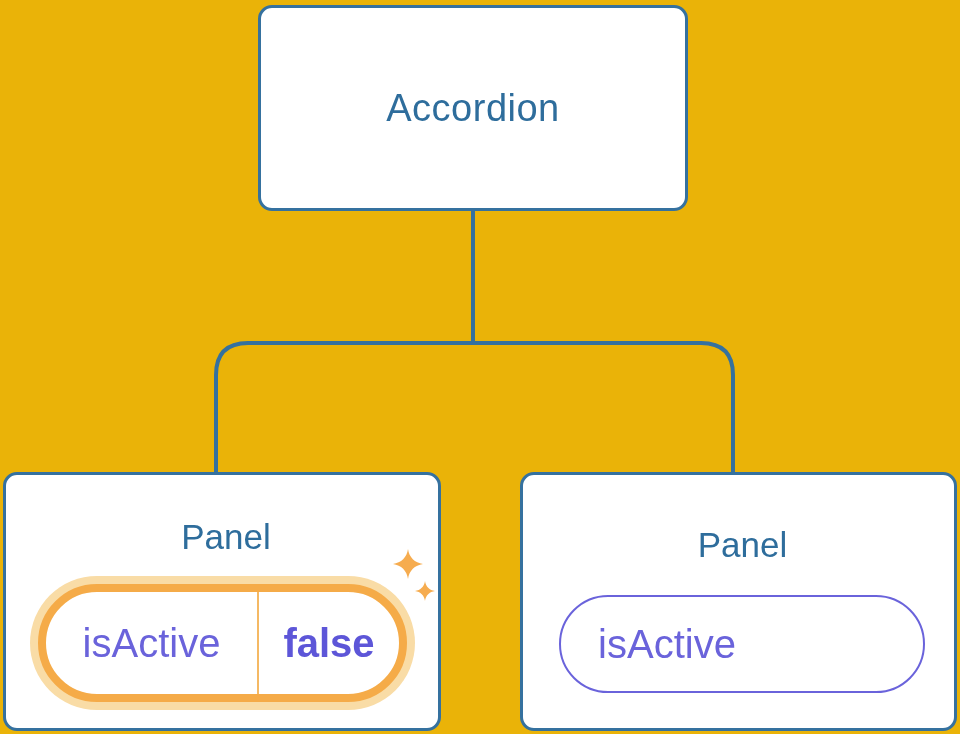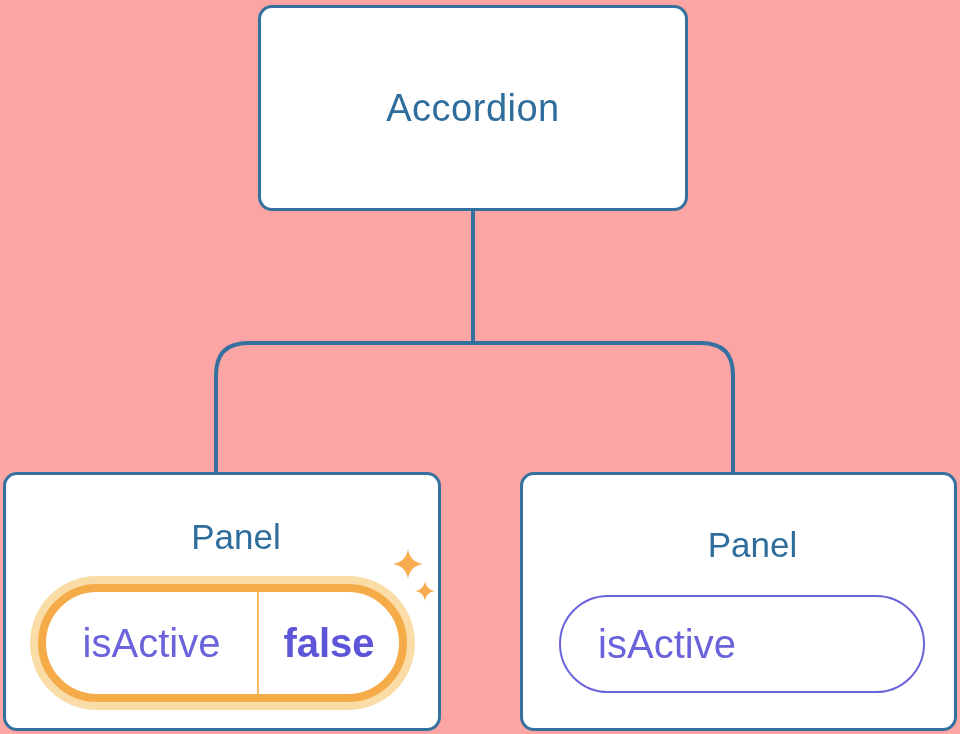--- a/index.html
+++ b/index.html
@@ -1,18 +1,18 @@
 <!DOCTYPE html>
 <html><head>
 <meta charset="utf-8">
 <style>
   html,body{margin:0;padding:0;}
   .stage{
     position:relative;width:960px;height:734px;
-    background:#fca5a5;overflow:hidden;
+    background:#eab308;overflow:hidden;
     font-family:"Liberation Sans",sans-serif;
   }
   .connectors{position:absolute;left:0;top:0;width:960px;height:734px;}
   .connectors path{stroke:#35719F;stroke-width:4;fill:none;}
 
   .node{
     position:absolute;background:#ffffff;
     border:3px solid #35719F;border-radius:14px;
     box-sizing:border-box;
   }
@@ -20,21 +20,21 @@
     left:258px;top:5px;width:430px;height:206px;
     display:flex;align-items:center;justify-content:center;
   }
   .root-label{
     font-size:38px;color:#2E6D9C;font-weight:500;letter-spacing:0.5px;
   }
   .node-panel-left{left:3px;top:472px;width:438px;height:259px;}
   .node-panel-right{left:520px;top:472px;width:437px;height:259px;}
 
   .panel-title{
-    position:absolute;left:14px;width:100%;text-align:center;
+    position:absolute;left:4px;width:100%;text-align:center;
     font-size:35px;line-height:35px;color:#2E6D9C;font-weight:500;
   }
   .node-panel-left  .panel-title{top:44px;}
   .node-panel-right .panel-title{top:52px;}
 
   .pill{
     position:absolute;display:flex;align-items:stretch;
     box-sizing:border-box;background:#ffffff;overflow:hidden;
   }
   .pill .cell{

